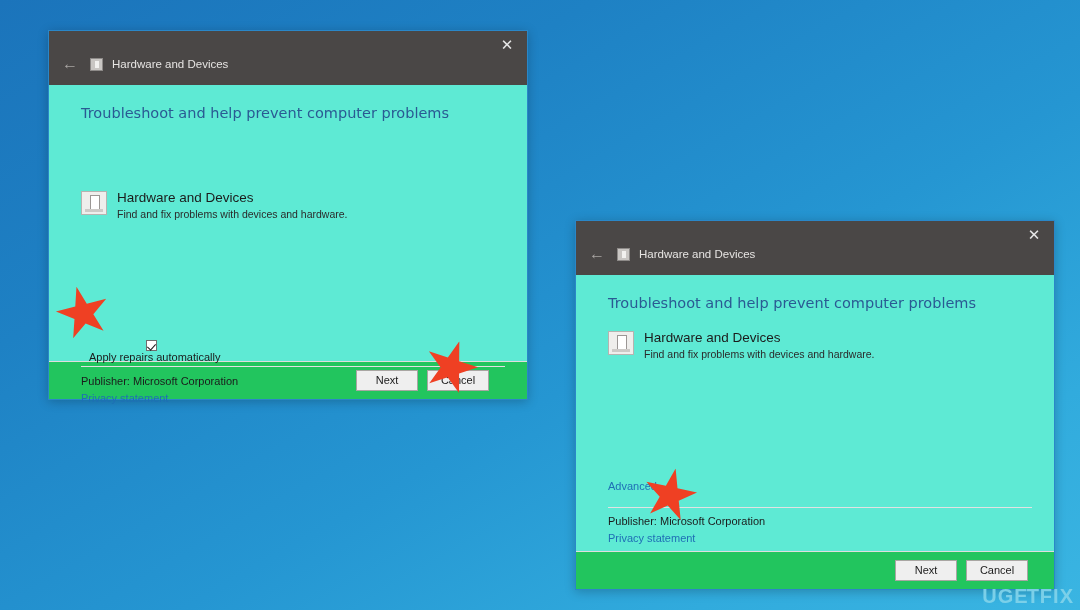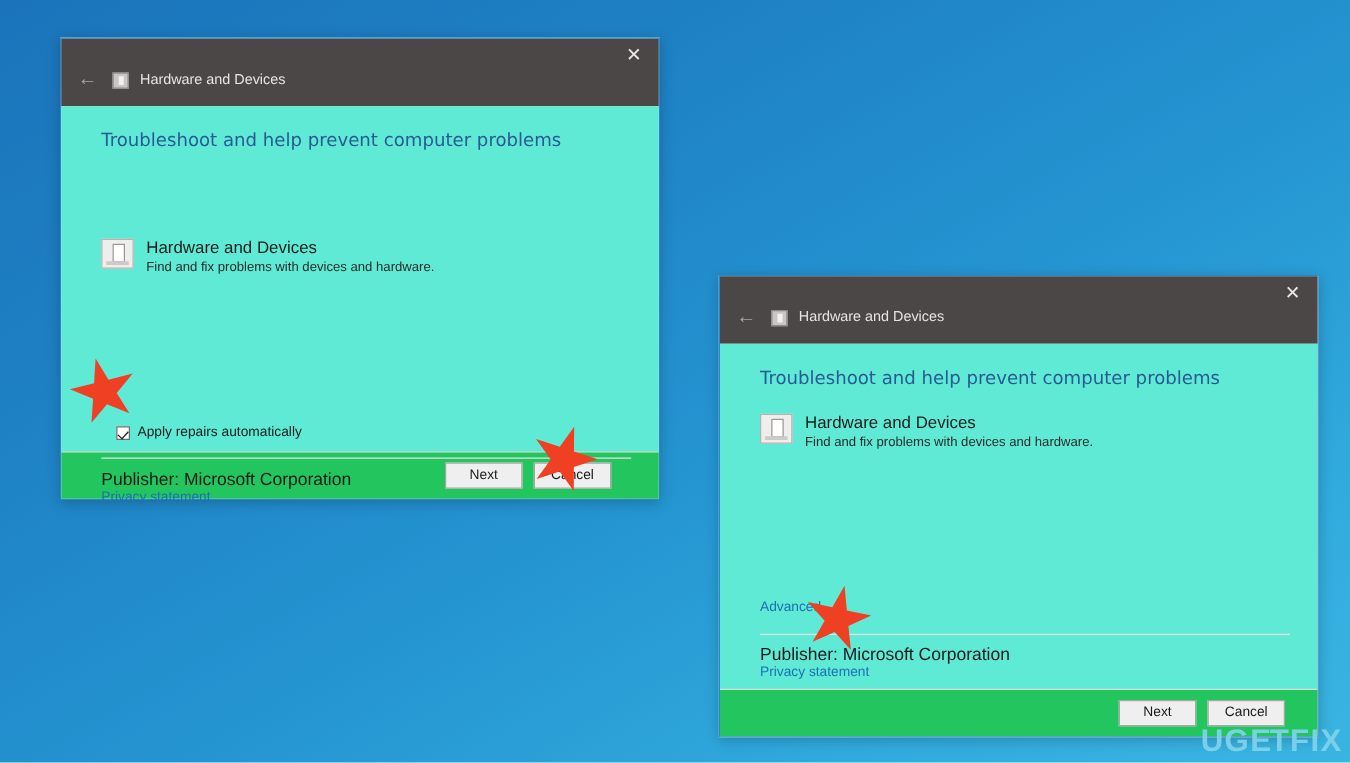--- a/index.html
+++ b/index.html
@@ -158,21 +158,21 @@
     font-size: 11px;
     color: #1b1b1b;
     white-space: nowrap;
   }
 
   .hr {
     height: 1px;
     background: #e2e2e2;
   }
   .pub {
-    font-size: 14px;
+    font-size: 11px;
     color: #1b1b1b;
     white-space: nowrap;
   }
   .link {
     font-size: 11px;
     color: #1f6fb5;
     white-space: nowrap;
     cursor: pointer;
     text-align: right;
   }
@@ -197,21 +197,21 @@
 
   
   #dialog-primary {
     left: 48px; top: 30px;
     width: 480px; height: 370px;
   }
   #dialog-primary .dlg-titlebar { height: 54px; }
   #dialog-primary .dlg-navrow   { height: 34px; margin-top: 16px; }
   #dialog-primary .headline     { position: absolute; left: 32px; top: 20px; }
   #dialog-primary .pack         { position: absolute; left: 32px; top: 105px; }
-  #dialog-primary .chk-row      { position: absolute; left: 44px; top: 255px; }
+  #dialog-primary .chk-row      { position: absolute; left: 34px; top: 255px; flex-direction: column; }
   #dialog-primary .hr           { position: absolute; left: 32px; right: 22px; top: 281px; }
   #dialog-primary .pub          { position: absolute; left: 32px; top: 290px; }
   #dialog-primary .link         { position: absolute; left: 32px; top: 307px; }
   #dialog-primary .dlg-footer   { height: 38px; padding-right: 38px; }
   #dialog-primary .btn          { width: 62px; height: 21px; font-size: 11px; line-height: 19px; margin-left: 9px; }
 
   
   #dialog-secondary {
     left: 575px; top: 220px;
     width: 480px; height: 370px;
@@ -237,21 +237,21 @@
   }
   #marker-checkbox { left: 56px;  top: 286px; transform: rotate(-14deg); }
   #marker-next-1   { left: 424px; top: 340px; transform: rotate(18deg); }
   #marker-advanced { left: 643px; top: 468px; transform: rotate(12deg); }
 
   
   #watermark {
     position: absolute;
     right: 6px; bottom: 2px;
     font-family: "Liberation Sans", sans-serif;
-    font-size: 25px;
+    font-size: 20px;
     font-weight: 700;
     letter-spacing: 1px;
     color: #7fd2ea;
     opacity: 0.95;
     user-select: none;
     white-space: nowrap;
   }
   #watermark .wm-e { letter-spacing: -1px; }
 </style>
 </head>

